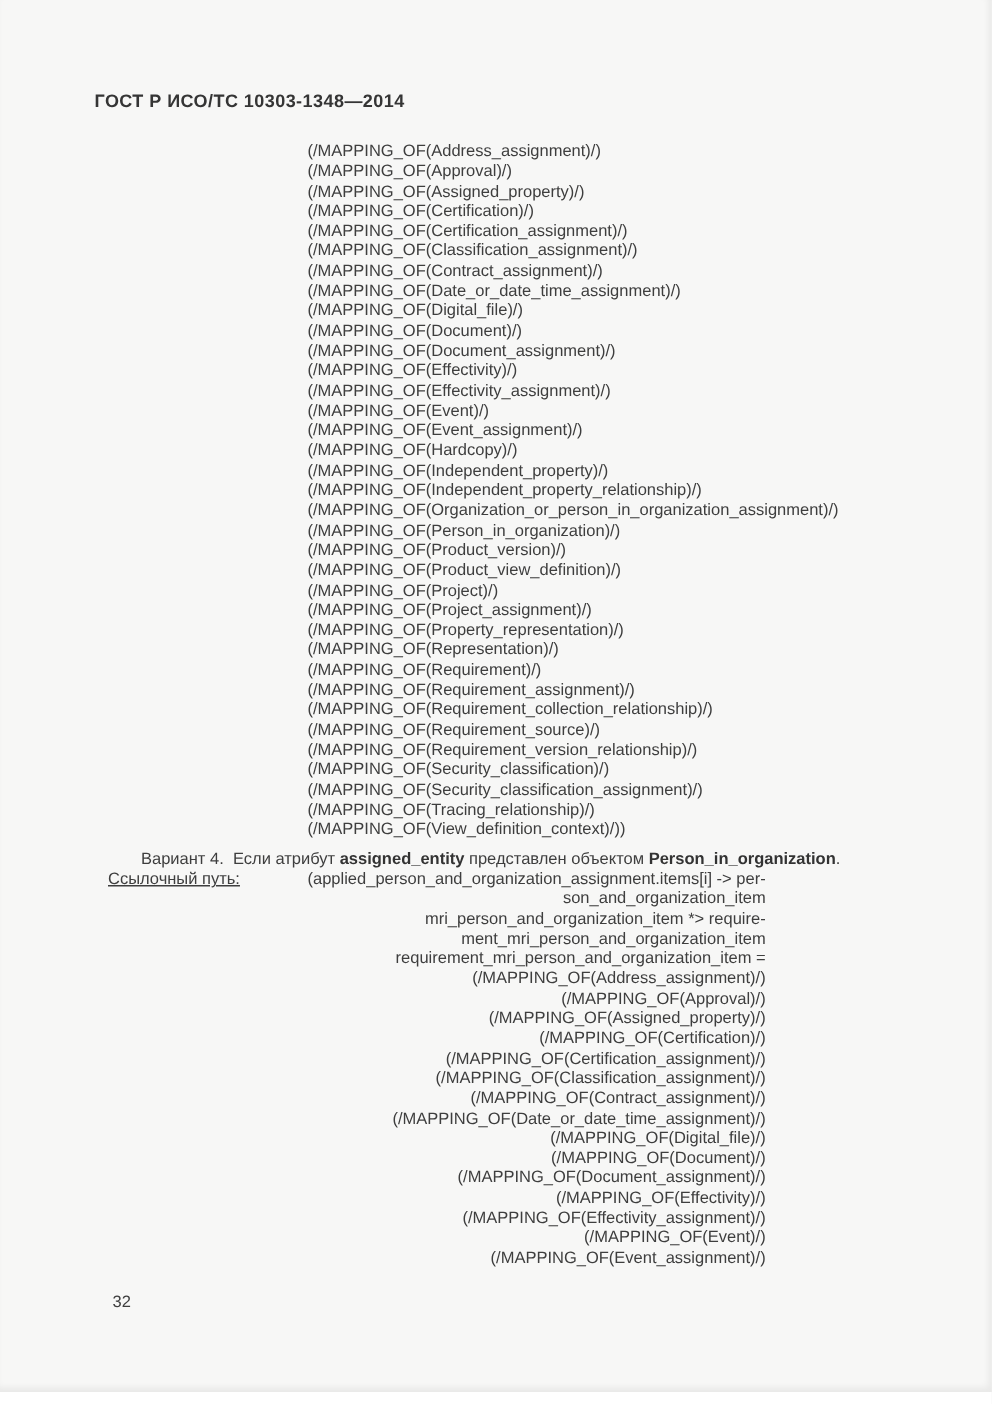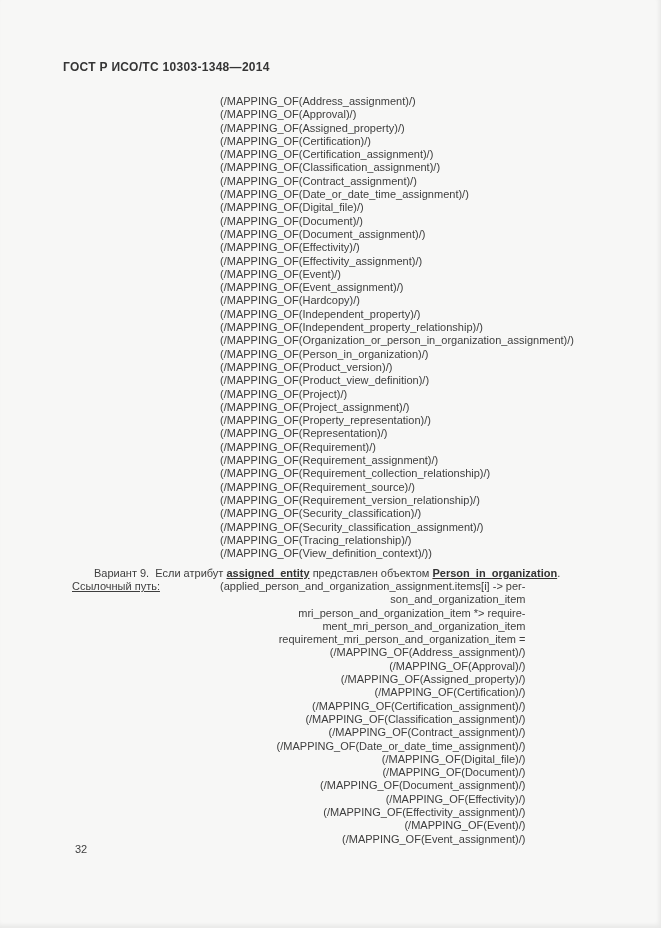--- a/index.html
+++ b/index.html
@@ -18,67 +18,67 @@
     left: 63px;
     top: 60px;
     font-size: 12px;
     font-weight: bold;
     color: #353535;
     letter-spacing: 0.3px;
     white-space: pre;
   }
   .code-block {
     position: absolute;
-    left: 220px;
+    left: 205px;
     font-size: 11px;
     line-height: 13.3px;
     white-space: pre;
     color: #3e3e3e;
   }
   .block1 { top: 95px; }
   .block2 { top: 580px; text-align: right; }
   .code-line { white-space: pre; }
   .variant-line {
     position: absolute;
     left: 94px;
     top: 567px;
     font-size: 11px;
     line-height: 13.3px;
     white-space: pre;
     color: #3e3e3e;
   }
-  .variant-line .b { font-weight: bold; color: #333; text-decoration: underline; }
+  .variant-line .b { font-weight: bold; color: #333; }
   .ref-label {
     position: absolute;
     left: 72px;
     top: 580px;
     font-size: 11px;
     line-height: 13.3px;
     white-space: pre;
     color: #3e3e3e;
     text-decoration: underline;
   }
   .page-number {
     position: absolute;
     left: 75px;
-    top: 843px;
+    top: 862px;
     font-size: 11px;
     color: #3e3e3e;
   }
 </style>
 </head>
 <body>
 
 <div class="page">
 
   <div class="doc-header">ГОСТ Р ИСО/ТС 10303-1348—2014</div>
 
   <div class="code-block block1"><div class="code-line">(/MAPPING_OF(Address_assignment)/)</div><div class="code-line">(/MAPPING_OF(Approval)/)</div><div class="code-line">(/MAPPING_OF(Assigned_property)/)</div><div class="code-line">(/MAPPING_OF(Certification)/)</div><div class="code-line">(/MAPPING_OF(Certification_assignment)/)</div><div class="code-line">(/MAPPING_OF(Classification_assignment)/)</div><div class="code-line">(/MAPPING_OF(Contract_assignment)/)</div><div class="code-line">(/MAPPING_OF(Date_or_date_time_assignment)/)</div><div class="code-line">(/MAPPING_OF(Digital_file)/)</div><div class="code-line">(/MAPPING_OF(Document)/)</div><div class="code-line">(/MAPPING_OF(Document_assignment)/)</div><div class="code-line">(/MAPPING_OF(Effectivity)/)</div><div class="code-line">(/MAPPING_OF(Effectivity_assignment)/)</div><div class="code-line">(/MAPPING_OF(Event)/)</div><div class="code-line">(/MAPPING_OF(Event_assignment)/)</div><div class="code-line">(/MAPPING_OF(Hardcopy)/)</div><div class="code-line">(/MAPPING_OF(Independent_property)/)</div><div class="code-line">(/MAPPING_OF(Independent_property_relationship)/)</div><div class="code-line">(/MAPPING_OF(Organization_or_person_in_organization_assignment)/)</div><div class="code-line">(/MAPPING_OF(Person_in_organization)/)</div><div class="code-line">(/MAPPING_OF(Product_version)/)</div><div class="code-line">(/MAPPING_OF(Product_view_definition)/)</div><div class="code-line">(/MAPPING_OF(Project)/)</div><div class="code-line">(/MAPPING_OF(Project_assignment)/)</div><div class="code-line">(/MAPPING_OF(Property_representation)/)</div><div class="code-line">(/MAPPING_OF(Representation)/)</div><div class="code-line">(/MAPPING_OF(Requirement)/)</div><div class="code-line">(/MAPPING_OF(Requirement_assignment)/)</div><div class="code-line">(/MAPPING_OF(Requirement_collection_relationship)/)</div><div class="code-line">(/MAPPING_OF(Requirement_source)/)</div><div class="code-line">(/MAPPING_OF(Requirement_version_relationship)/)</div><div class="code-line">(/MAPPING_OF(Security_classification)/)</div><div class="code-line">(/MAPPING_OF(Security_classification_assignment)/)</div><div class="code-line">(/MAPPING_OF(Tracing_relationship)/)</div><div class="code-line">(/MAPPING_OF(View_definition_context)/))</div></div>
 
-  <div class="variant-line"><span>Вариант 9.  Если атрибут </span><span class="b">assigned_entity</span><span> представлен объектом </span><span class="b">Person_in_organization</span><span>.</span></div>
+  <div class="variant-line"><span>Вариант 4.  Если атрибут </span><span class="b">assigned_entity</span><span> представлен объектом </span><span class="b">Person_in_organization</span><span>.</span></div>
 
   <div class="ref-label">Ссылочный путь:</div>
 
   <div class="code-block block2"><div class="code-line">(applied_person_and_organization_assignment.items[i] -&gt; per-</div><div class="code-line">son_and_organization_item</div><div class="code-line">mri_person_and_organization_item *&gt; require-</div><div class="code-line">ment_mri_person_and_organization_item</div><div class="code-line">requirement_mri_person_and_organization_item =</div><div class="code-line">(/MAPPING_OF(Address_assignment)/)</div><div class="code-line">(/MAPPING_OF(Approval)/)</div><div class="code-line">(/MAPPING_OF(Assigned_property)/)</div><div class="code-line">(/MAPPING_OF(Certification)/)</div><div class="code-line">(/MAPPING_OF(Certification_assignment)/)</div><div class="code-line">(/MAPPING_OF(Classification_assignment)/)</div><div class="code-line">(/MAPPING_OF(Contract_assignment)/)</div><div class="code-line">(/MAPPING_OF(Date_or_date_time_assignment)/)</div><div class="code-line">(/MAPPING_OF(Digital_file)/)</div><div class="code-line">(/MAPPING_OF(Document)/)</div><div class="code-line">(/MAPPING_OF(Document_assignment)/)</div><div class="code-line">(/MAPPING_OF(Effectivity)/)</div><div class="code-line">(/MAPPING_OF(Effectivity_assignment)/)</div><div class="code-line">(/MAPPING_OF(Event)/)</div><div class="code-line">(/MAPPING_OF(Event_assignment)/)</div></div>
 
   <div class="page-number">32</div>
 
 </div>
 
 </body></html>

